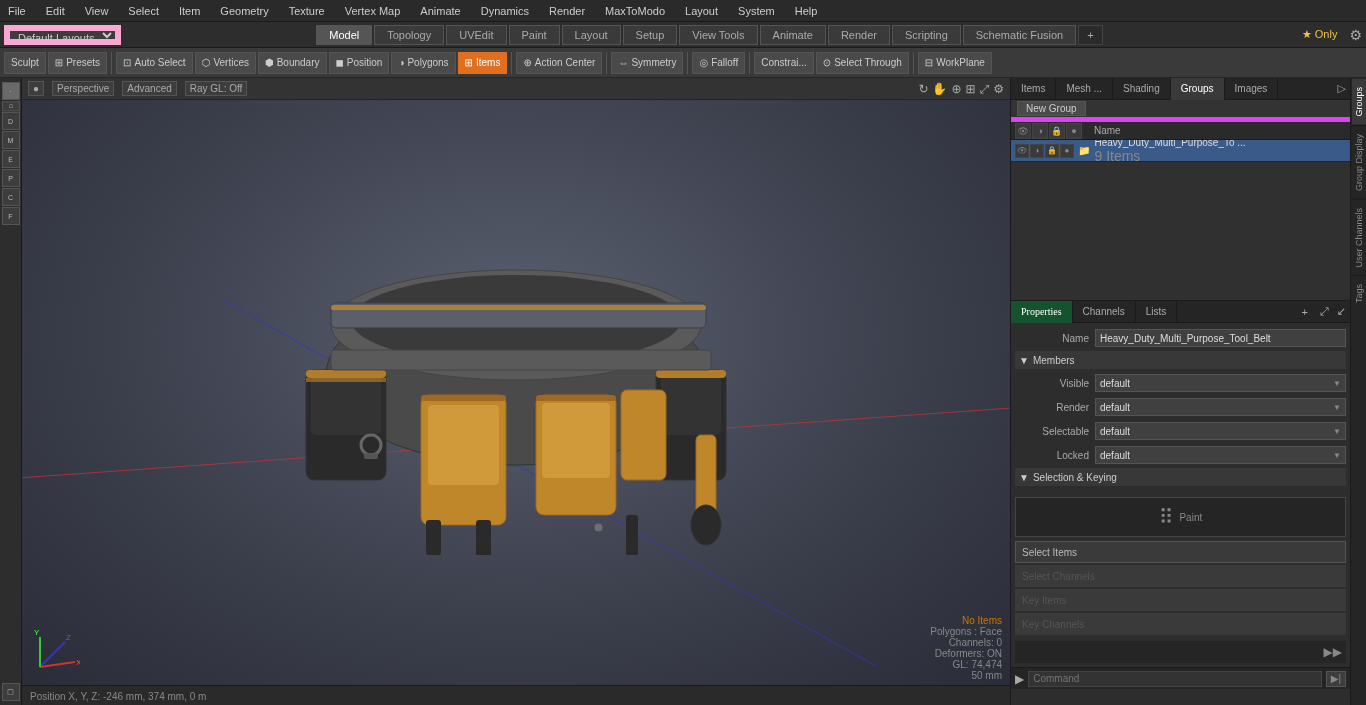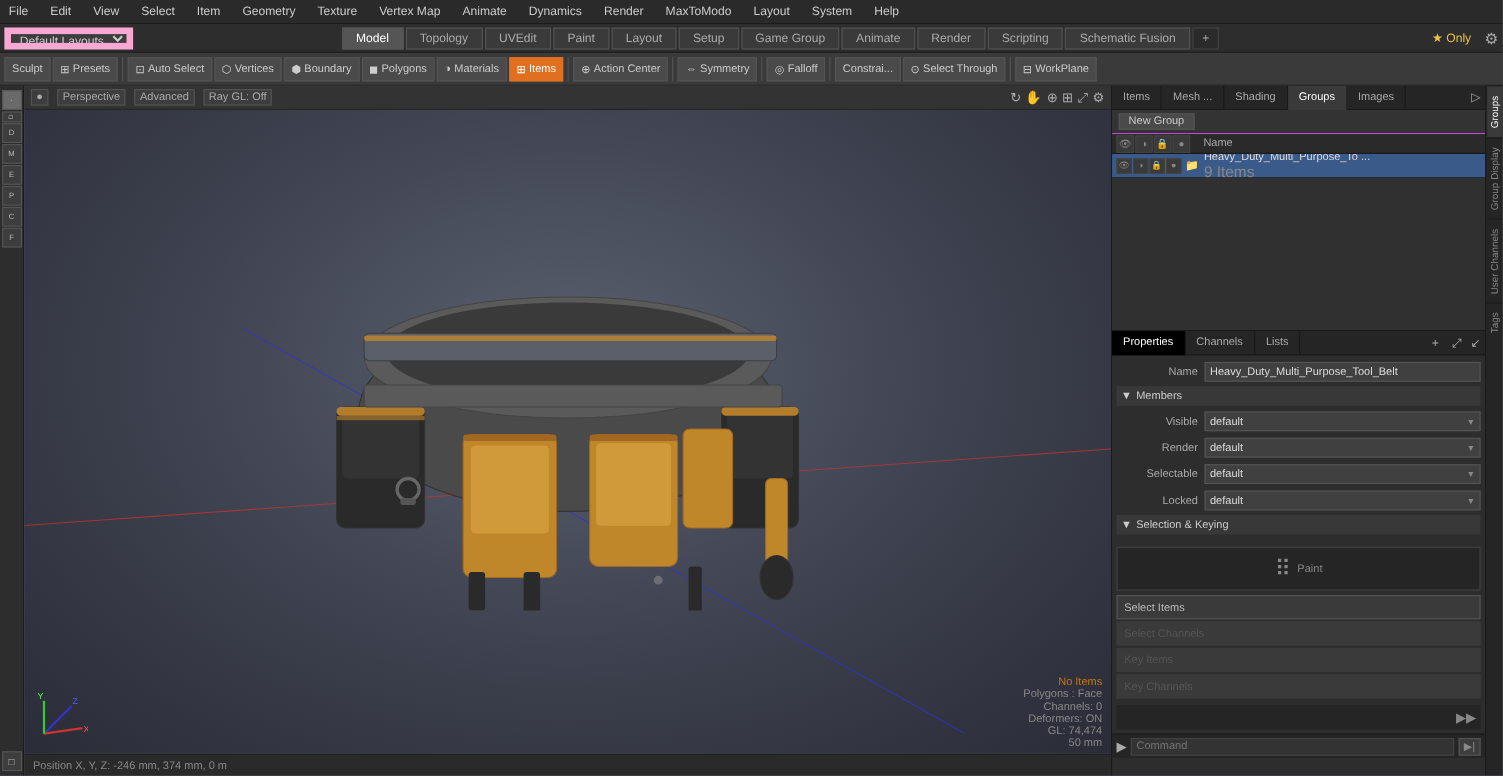--- a/index.html
+++ b/index.html
@@ -52,39 +52,39 @@
     #right-panel { width: 340px; background: #2d2d2d; border-left: 1px solid #1a1a1a; display: flex; flex-direction: column; }
 
     
     #rp-tabs { display: flex; align-items: center; background: #252525; height: 22px; border-bottom: 1px solid #1a1a1a; }
     .rp-tab { padding: 2px 10px; font-size: 10px; color: #aaa; cursor: pointer; border-right: 1px solid #1a1a1a; height: 22px; display: flex; align-items: center; }
     .rp-tab.active { background: #3a3a3a; color: #fff; }
     .rp-tab-expand { margin-left: auto; color: #aaa; cursor: pointer; padding: 0 4px; }
 
     
     #rp-list-area { flex: 1; overflow: hidden; display: flex; flex-direction: column; }
-    #rp-list-header { display: flex; align-items: center; background: #333; height: 22px; padding: 0 6px; border-bottom: 1px solid #d946ef; }
+    #rp-list-header { display: flex; align-items: center; background: #333; height: 22px; padding: 0 6px; border-bottom: 5px solid #d946ef; }
     #rp-list-header button { background: #4a4a4a; border: 1px solid #555; color: #ccc; font-size: 10px; padding: 1px 8px; cursor: pointer; }
     #rp-list-col-header { display: flex; background: #2a2a2a; height: 18px; align-items: center; border-bottom: 1px solid #1a1a1a; }
     .col-icon-row { display: flex; gap: 1px; padding: 0 4px; }
     .col-icon { width: 16px; height: 16px; background: #3a3a3a; border: 1px solid #444; display: flex; align-items: center; justify-content: center; font-size: 9px; color: #888; cursor: pointer; }
     .col-name-label { color: #aaa; font-size: 10px; margin-left: 8px; }
     #rp-list { flex: 1; overflow-y: auto; background: #303030; }
     .rp-list-item { display: flex; align-items: center; height: 22px; padding: 0 4px; border-bottom: 1px solid #252525; cursor: pointer; }
     .rp-list-item.selected { background: #3a5a8a; }
     .rp-list-item .item-icons { display: flex; gap: 1px; margin-right: 4px; }
     .rp-list-item .item-icon { width: 14px; height: 14px; background: #3a3a3a; border: 1px solid #444; display: flex; align-items: center; justify-content: center; font-size: 8px; color: #888; }
     .rp-list-item .item-name { font-size: 10px; color: #ddd; flex: 1; overflow: hidden; text-overflow: ellipsis; white-space: nowrap; }
     .rp-list-item .item-sub { font-size: 14px; color: #888; }
 
     
     #rp-props { background: #2d2d2d; border-top: 1px solid #1a1a1a; display: flex; flex-direction: column; }
     #rp-props-tabs { display: flex; align-items: center; background: #252525; height: 22px; border-bottom: 1px solid #1a1a1a; }
     .rp-props-tab { padding: 2px 10px; font-size: 10px; color: #aaa; cursor: pointer; border-right: 1px solid #1a1a1a; height: 22px; display: flex; align-items: center; }
-    .rp-props-tab.active { background: #000000; color: #fff; }
+    .rp-props-tab.active { background: #14532d; color: #fff; font-family: Liberation Serif, serif; }
     .rp-props-tab-add { margin-left: auto; color: #aaa; padding: 0 8px; cursor: pointer; }
     .rp-props-expand { color: #aaa; padding: 0 4px; cursor: pointer; }
     #rp-props-content { padding: 4px; }
     .prop-row { display: flex; align-items: center; height: 22px; margin-bottom: 2px; }
     .prop-label { color: #aaa; font-size: 10px; width: 80px; text-align: right; padding-right: 6px; flex-shrink: 0; }
     .prop-input { flex: 1; background: #404040; border: 1px solid #555; color: #ddd; font-size: 10px; padding: 1px 4px; height: 18px; }
     .prop-select { flex: 1; background: #404040; border: 1px solid #555; color: #ddd; font-size: 10px; padding: 0 4px; height: 18px; cursor: pointer; display: flex; align-items: center; justify-content: space-between; }
     .prop-select::after { content: '▼'; font-size: 8px; color: #888; }
     .section-header { display: flex; align-items: center; height: 18px; background: #383838; padding: 0 4px; margin-bottom: 3px; cursor: pointer; }
     .section-header span { color: #ccc; font-size: 10px; }
@@ -147,21 +147,21 @@
   <select style="background:#3d3d3d;border:6px solid #f9a8d4;color:#ccc;font-size:11px;height:20px;margin:0 4px;padding:0 4px;">
     <option>Default Layouts</option>
   </select>
   <div class="layout-tabs">
     <div class="layout-tab active">Model</div>
     <div class="layout-tab">Topology</div>
     <div class="layout-tab">UVEdit</div>
     <div class="layout-tab">Paint</div>
     <div class="layout-tab">Layout</div>
     <div class="layout-tab">Setup</div>
-    <div class="layout-tab">Game Group</div>
+    <div class="layout-tab">View Tools</div>
     <div class="layout-tab">Animate</div>
     <div class="layout-tab">Render</div>
     <div class="layout-tab">Scripting</div>
     <div class="layout-tab">Schematic Fusion</div>
     <div class="layout-tab-special">+</div>
   </div>
   <div id="star-only">★ Only</div>
   <div id="gear-btn">⚙</div>
 </div>
 
@@ -179,25 +179,25 @@
   <div class="toolbar-btn">
     <span>⬡</span>
     <span>Vertices</span>
   </div>
   <div class="toolbar-btn">
     <span>⬢</span>
     <span>Boundary</span>
   </div>
   <div class="toolbar-btn">
     <span>◼</span>
+    <span>Position</span>
+  </div>
+  <div class="toolbar-btn">
+    <span>◑</span>
     <span>Polygons</span>
-  </div>
-  <div class="toolbar-btn">
-    <span>◑</span>
-    <span>Materials</span>
   </div>
   <div class="toolbar-btn active">
     <span>⊞</span>
     <span>Items</span>
   </div>
   <div class="toolbar-separator"></div>
   <div class="toolbar-btn">
     <span>⊕</span>
     <span>Action Center</span>
   </div>

